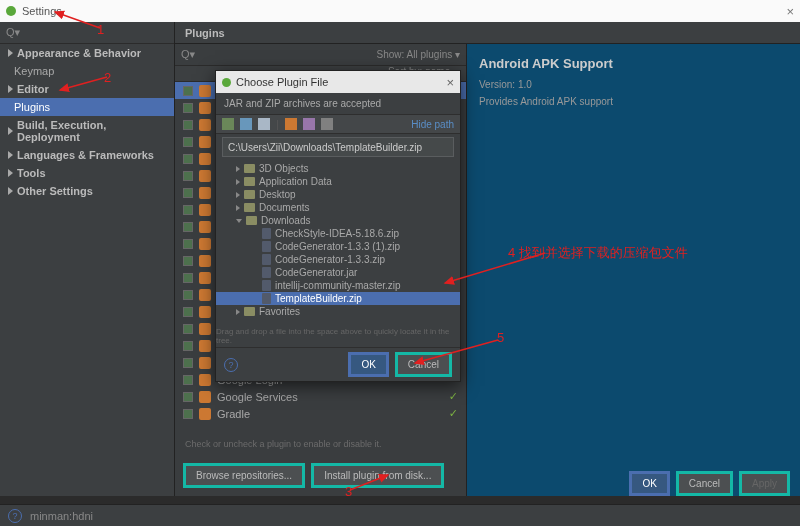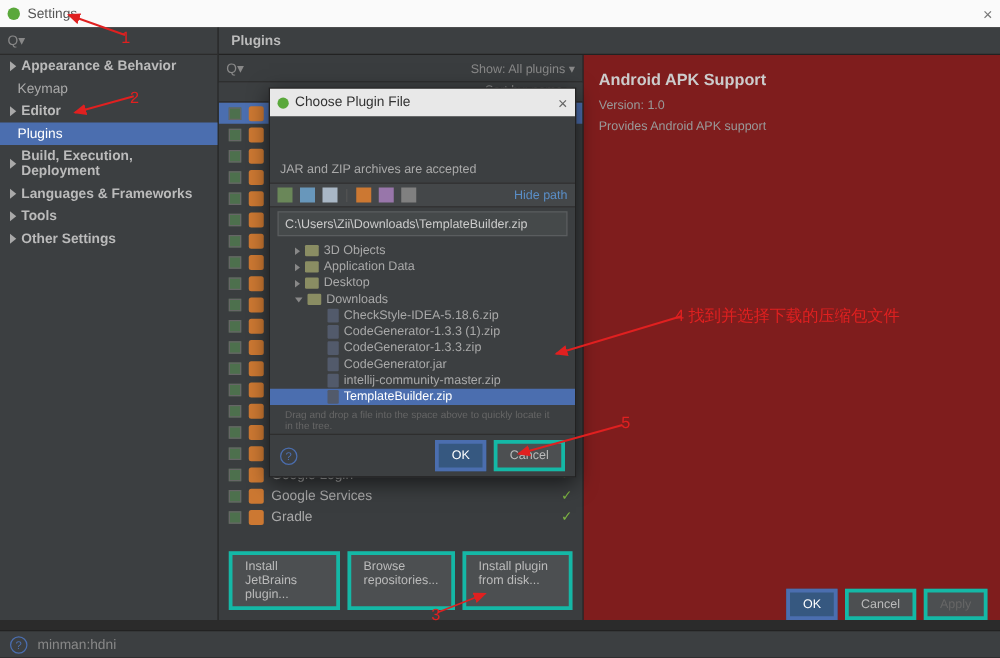--- a/index.html
+++ b/index.html
@@ -27,46 +27,46 @@
 .pl-body { flex:1; overflow:hidden; }
 .plugin { display:flex; align-items:center; padding:2px 8px; gap:6px; }
 .plugin.selected { background:#4b6eaf; color:#fff; }
 .plugin .chk { width:10px; height:10px; border:1px solid #666; background:#4d704d; }
 .plugin .ico { width:12px; height:12px; background:#cc7832; border-radius:2px; }
 .plugin .pchk { margin-left:auto; color:#7cb342; font-size:11px; }
 .pl-hint { font-size:9px; color:#6b6b6b; padding:6px 10px; }
 .pl-buttons { display:flex; gap:6px; padding:8px; }
 .btn { background:#4c4f51; border:3px solid #14b8a6; color:#bbb; padding:4px 10px; font-size:10px; cursor:pointer; }
 
-.details { flex:1; padding:12px; background:#7f1d1d; }
+.details { flex:1; padding:12px; background:#0c4a6e; }
 .details h3 { color:#ccc; font-size:13px; margin-bottom:8px; font-weight:bold; }
 .details p { font-size:10px; margin-bottom:6px; color:#999; }
 
 .bottombar { position:absolute; bottom:30px; right:10px; display:flex; gap:6px; }
 .statusbar { position:absolute; bottom:0; left:0; right:0; height:22px; background:#3c3f41; border-top:1px solid #222; display:flex; align-items:center; padding:0 8px; gap:8px; color:#888; }
 .statusbar .q { width:14px; height:14px; border:1px solid #4b6eaf; border-radius:50%; color:#4b6eaf; display:flex; align-items:center; justify-content:center; font-size:9px; }
 
 .dialog { position:absolute; left:215px; top:70px; width:246px; height:312px; background:#3c3f41; border:1px solid #222; box-shadow:0 4px 16px rgba(0,0,0,.6); display:flex; flex-direction:column; }
 .dialog-title { height:22px; background:#e8e8e8; color:#333; display:flex; align-items:center; padding:0 6px; font-size:11px; }
 .dialog-title .dot { width:9px; height:9px; border-radius:50%; background:#5aa83b; margin-right:5px; }
 .dialog-title .dclose { margin-left:auto; cursor:pointer; color:#666; font-size:13px; }
-.dialog-sub { padding:5px 8px; font-size:10px; color:#aaa;margin-top:32px; }
+.dialog-sub { padding:5px 8px; font-size:10px; color:#aaa; }
 .dialog-tb { height:20px; background:#444749; border-top:1px solid #2e2e2e; border-bottom:1px solid #2e2e2e; display:flex; align-items:center; padding:0 6px; gap:6px; }
 .dialog-tb .ticon { width:12px; height:12px; }
 .dialog-tb .hide { margin-left:auto; font-size:10px; color:#5a8ec7; cursor:pointer; }
 .path { height:20px; background:#45494a; border:1px solid #5a5d5f; margin:3px 6px; padding:0 5px; font-size:10px; color:#ccc; display:flex; align-items:center; }
 .tree { flex:1; overflow:hidden; padding:2px 0; font-size:10px; }
 .tree-item { padding:1px 6px; display:flex; align-items:center; gap:4px; cursor:pointer; }
 .tree-item.sel { background:#4b6eaf; color:#fff; }
 .tree-item .tri { width:0; height:0; border-top:3px solid transparent; border-bottom:3px solid transparent; border-left:4px solid #888; }
 .tree-item .tri.open { border-left:3px solid transparent; border-right:3px solid transparent; border-top:4px solid #888; border-bottom:none; }
 .tree-item .folder { width:11px; height:9px; background:#8a8d63; border-radius:1px; }
 .tree-item .file { width:9px; height:11px; background:#525a6b; border-radius:1px; }
 .indent1 { padding-left:20px; } .indent2 { padding-left:34px; }
-.tree-hint { font-size:8px; color:#666; padding:2px 12px; }
+.tree-hint { font-size:8px; color:#666; padding:2px 0; }
 .dialog-bot { height:34px; border-top:1px solid #2e2e2e; display:flex; align-items:center; padding:0 8px; gap:6px; }
 .dialog-bot .q { width:14px; height:14px; border:1px solid #4b6eaf; border-radius:50%; color:#4b6eaf; display:flex; align-items:center; justify-content:center; font-size:9px; }
 .dialog-bot .btn.primary { background:#365880; border-color:#4b6eaf; color:#fff; }
 .dialog-bot .spacer { flex:1; }
 
 .anno { position:absolute; color:#e02020; font-size:13px; font-family:Arial; pointer-events:none; }
 .arrow-svg { position:absolute; pointer-events:none; }
 </style>
 </head>
 <body>
@@ -238,22 +238,22 @@
               <span>Google Services</span>
               <span class="pchk">✓</span>
             </div>
             <div class="plugin">
               <span class="chk"></span>
               <span class="ico"></span>
               <span>Gradle</span>
               <span class="pchk">✓</span>
             </div>
           </div>
+        <div class="pl-hint">Check or uncheck a plugin to enable or disable it.</div>
         <div class="pl-buttons">
-          <div class="btn">Install JetBrains plugin...</div>
           <div class="btn">Browse repositories...</div>
           <div class="btn">Install plugin from disk...</div>
         </div>
       </div>
       <div class="details">
         <h3>Android APK Support</h3>
         <p><span>Version:</span> <span>1.0</span></p>
         <p>Provides Android APK support</p>
       </div>
     </div>
@@ -299,20 +299,25 @@
         <span class="tri"></span>
         <span class="folder"></span>
         <span>Application Data</span>
       </div>
       <div class="tree-item indent1">
         <span class="tri"></span>
         <span class="folder"></span>
         <span>Desktop</span>
       </div>
       <div class="tree-item indent1">
+        <span class="tri"></span>
+        <span class="folder"></span>
+        <span>Documents</span>
+      </div>
+      <div class="tree-item indent1">
         <span class="tri open"></span>
         <span class="folder"></span>
         <span>Downloads</span>
       </div>
       <div class="tree-item indent2">
         <span style="width:8px;display:inline-block"></span>
         <span class="file"></span>
         <span>CheckStyle-IDEA-5.18.6.zip</span>
       </div>
       <div class="tree-item indent2">
@@ -351,21 +356,21 @@
     <span class="q">?</span>
     <span class="spacer"></span>
     <div class="btn primary">OK</div>
     <div class="btn">Cancel</div>
   </div>
 </div>
 
 <div class="anno" style="left:97px; top:22px">1</div>
 <div class="anno" style="left:104px; top:70px">2</div>
 <div class="anno" style="left:345px; top:484px">3</div>
-<div class="anno" style="left:540px; top:244px; width:250px">4  找到并选择下载的压缩包文件</div>
+<div class="anno" style="left:508px; top:244px; width:250px">4  找到并选择下载的压缩包文件</div>
 <div class="anno" style="left:497px; top:330px">5</div>
 
 <svg class="arrow-svg" style="left:0;top:0" width="800" height="526">
   <defs>
       <marker id="ah" markerWidth="8" markerHeight="8" refX="6" refY="3" orient="auto">
         <path d="M0,0 L7,3 L0,6 Z" fill="#e02020"></path>
       </marker>
     </defs>
   <line x1="100" y1="28" x2="55" y2="12" stroke="#e02020" stroke-width="1.5" marker-end="url(#ah)"></line>
   <line x1="107" y1="77" x2="60" y2="90" stroke="#e02020" stroke-width="1.5" marker-end="url(#ah)"></line>

